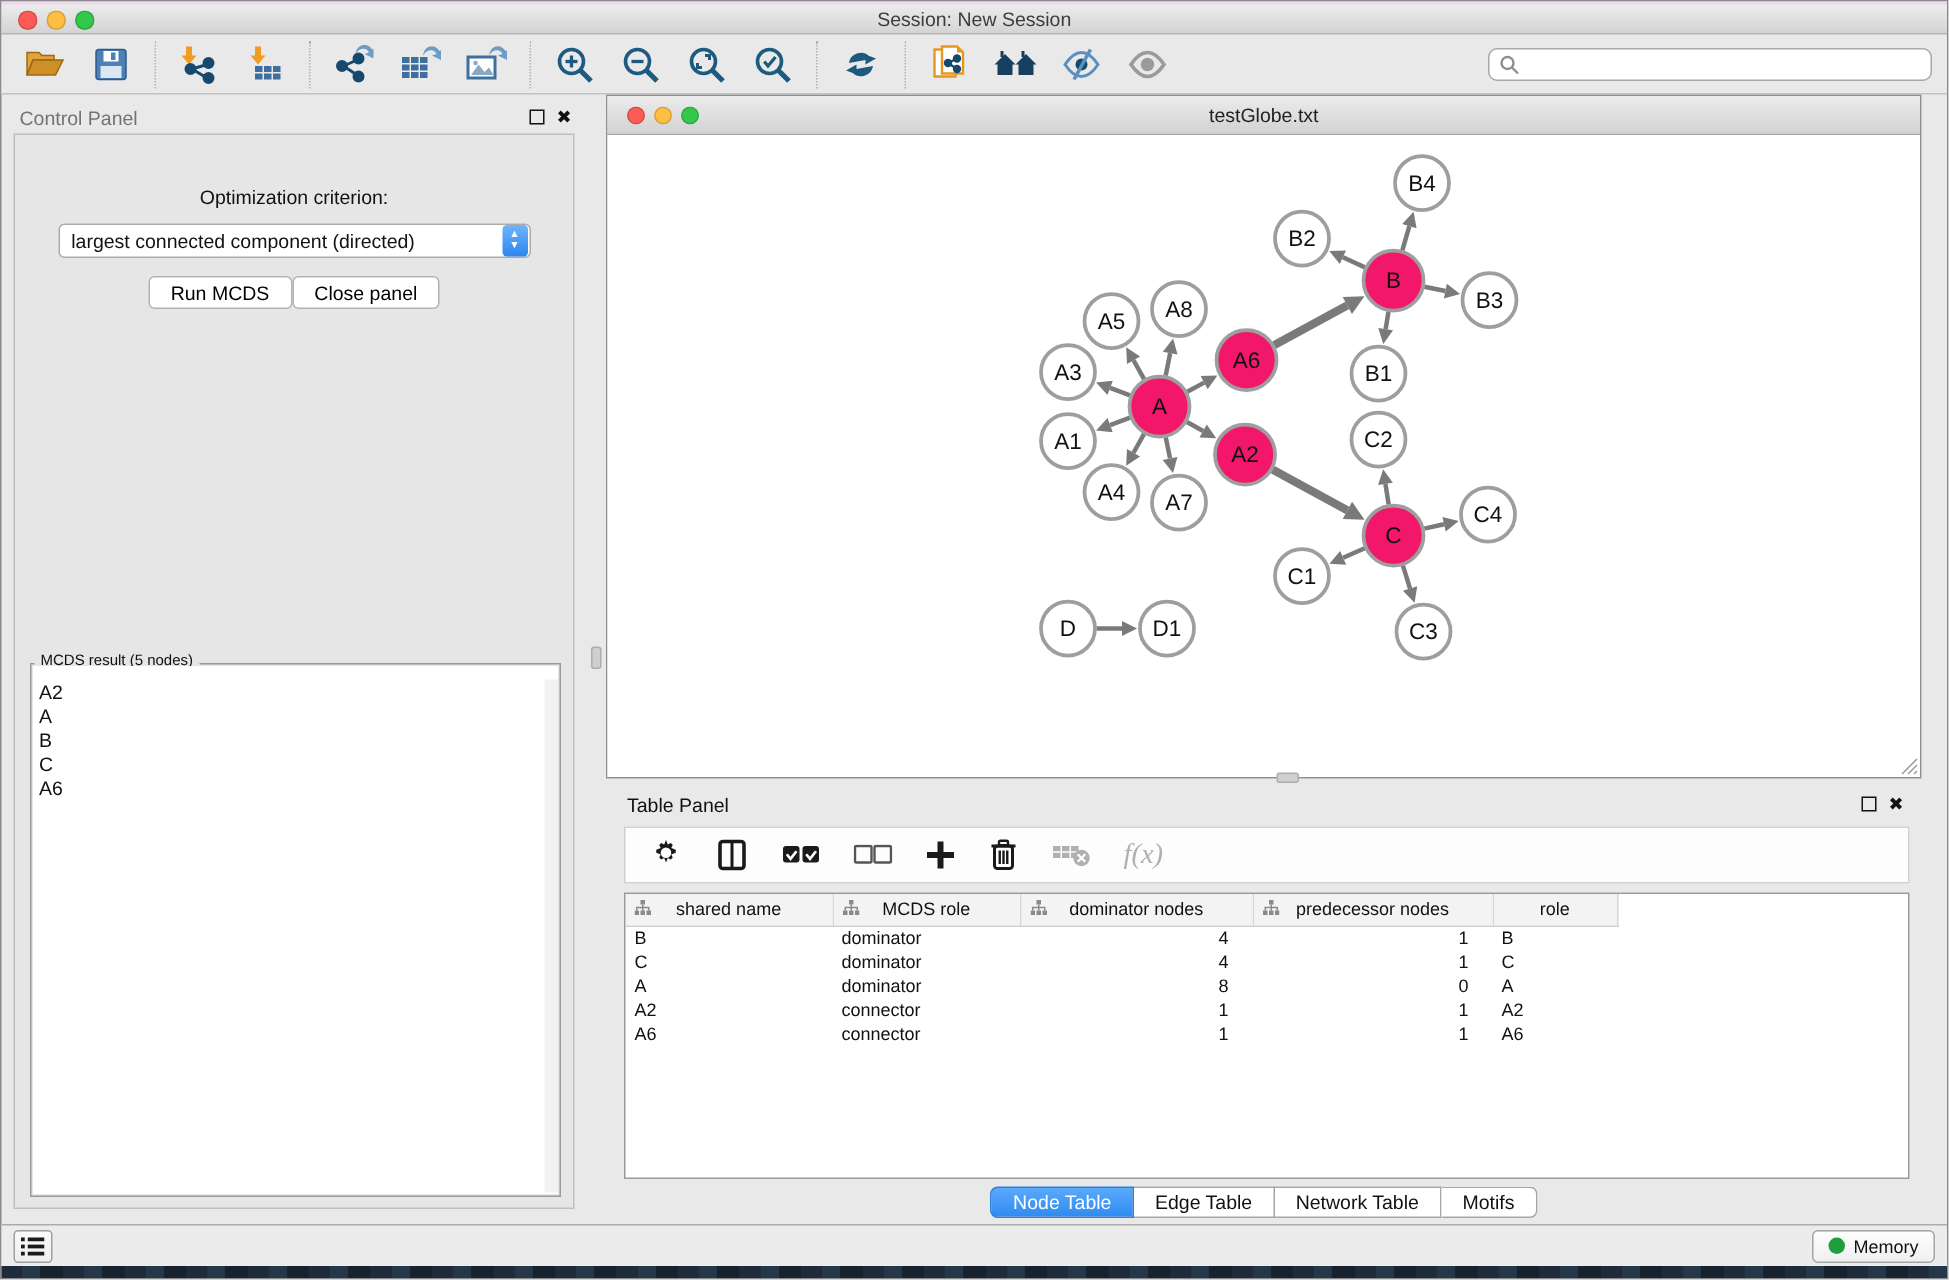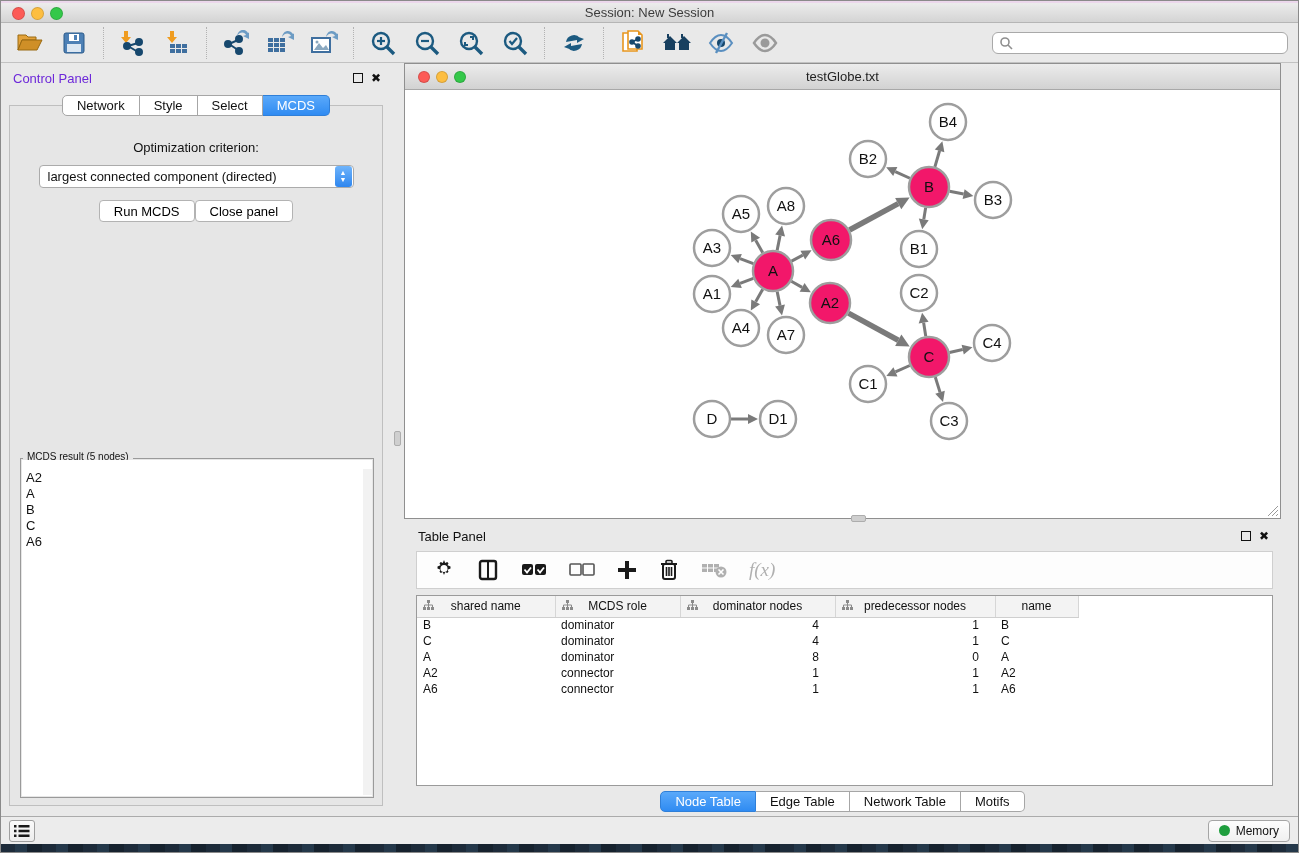--- a/index.html
+++ b/index.html
@@ -22,21 +22,21 @@
   .tb-btn svg { display:block; }
   .searchbox { margin-left:auto; width:296px; height:22px; background:#fff; border:1px solid #a9a9a9; border-radius:6px; display:flex; align-items:center; padding:0 6px; }
   .searchbox input { border:none; outline:none; flex:1; font-size:12px; font-family:"Liberation Sans",sans-serif; background:transparent; }
 
   
   .main { flex:1; display:flex; min-height:0; }
 
   
   .control-panel { width:390px; flex:0 0 390px; display:flex; flex-direction:column; }
   .cp-header { height:26px; display:flex; align-items:center; padding:4px 10px 0 12px; }
-  .cp-header .t { font-size:13px; color:#6d28d9; }
+  .cp-header .t { font-size:13px; color:#737373; }
   .panel-winbtns { margin-left:auto; display:flex; gap:8px; align-items:center; }
   .wb { font-size:12px; color:#111; cursor:pointer; line-height:1; }
   .wb.float { width:10px; height:10px; border:1.5px solid #111; display:inline-block; }
   .seg { display:flex; }
   .seg .seg-btn { height:21px; padding:0 14px; background:#fff; border:1px solid #a6a6a6; border-left:none; font-size:13px; display:flex; align-items:center; cursor:pointer; color:#111; }
   .seg .seg-btn:first-child { border-left:1px solid #a6a6a6; border-radius:5px 0 0 5px; }
   .seg .seg-btn:last-child { border-radius:0 5px 5px 0; }
   .seg .seg-btn.sel { background:linear-gradient(#5aa9fa,#2f8bf2); border-color:#2f7fd8; color:#fff; }
   .cp-tabs-row { display:flex; justify-content:center; position:relative; z-index:2; height:21px; margin-top:6px; margin-bottom:-11px; }
   .cp-body { flex:1; margin:0 8px 10px 8px; border:1px solid #bfbfbf; background:#e6e6e6; position:relative; padding-top:34px; }
@@ -284,28 +284,20 @@
 
   <div class="main">
 
     <div class="control-panel">
       <div class="cp-header">
         <span class="t">Control Panel</span>
         <span class="panel-winbtns">
           <span class="wb float"></span>
           <span class="wb">✖</span>
         </span>
-      </div>
-      <div class="cp-tabs-row">
-        <div class="seg" id="cp-tabs">
-            <div class="seg-btn">Network</div>
-            <div class="seg-btn">Style</div>
-            <div class="seg-btn">Select</div>
-            <div class="seg-btn sel">MCDS</div>
-          </div>
       </div>
       <div class="cp-body">
         <div class="opt-label">Optimization criterion:</div>
         <div class="combo">
           <span class="val">largest connected component (directed)</span>
           <span class="stepper">
               <span>▲</span>
               <span>▼</span>
             </span>
         </div>
@@ -529,21 +521,21 @@
                         <rect x="8" y="7" width="3" height="3" fill="#8a8a8a"></rect>
                         <path d="M5.5 3v2M1.5 7V5h8v2M5.5 5v2" stroke="#8a8a8a" fill="none"></path>
                       </svg></span><span>dominator nodes</span></th>
                   <th style="width: 160px;"><span class="hicon"><svg width="11" height="11" viewBox="0 0 11 11">
                         <rect x="4" y="0" width="3" height="3" fill="#8a8a8a"></rect>
                         <rect x="0" y="7" width="3" height="3" fill="#8a8a8a"></rect>
                         <rect x="4" y="7" width="3" height="3" fill="#8a8a8a"></rect>
                         <rect x="8" y="7" width="3" height="3" fill="#8a8a8a"></rect>
                         <path d="M5.5 3v2M1.5 7V5h8v2M5.5 5v2" stroke="#8a8a8a" fill="none"></path>
                       </svg></span><span>predecessor nodes</span></th>
-                  <th style="width: 83px;"><span>name</span></th>
+                  <th style="width: 83px;"><span>role</span></th>
                   <th class="nb"></th>
                 </tr>
               </thead>
             <tbody id="data-table-body">
                 <tr>
                   <td class="al">B</td>
                   <td class="al">dominator</td>
                   <td class="ar" style="padding-right: 16px;">4</td>
                   <td class="ar" style="padding-right: 16px;">1</td>
                   <td class="al">B</td>

